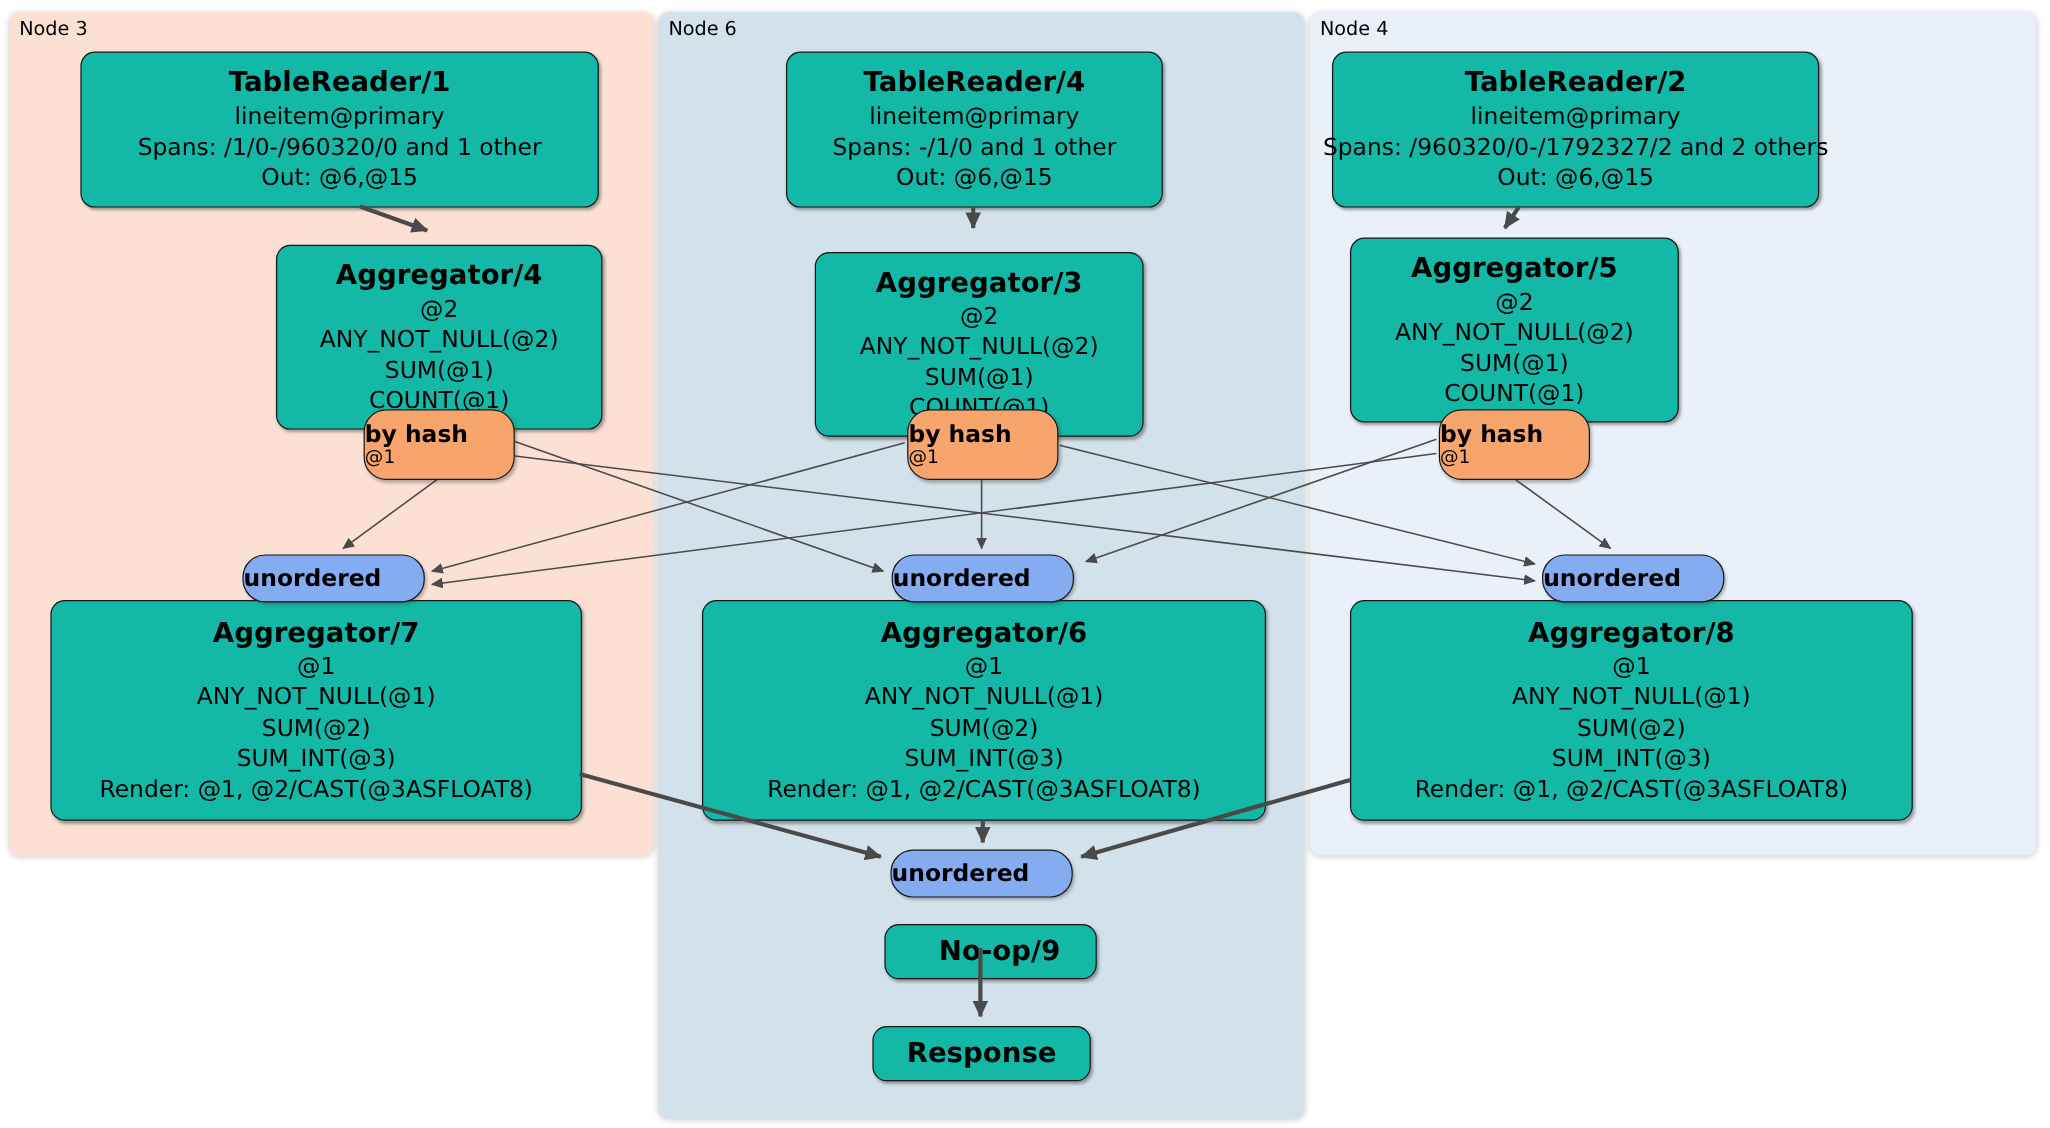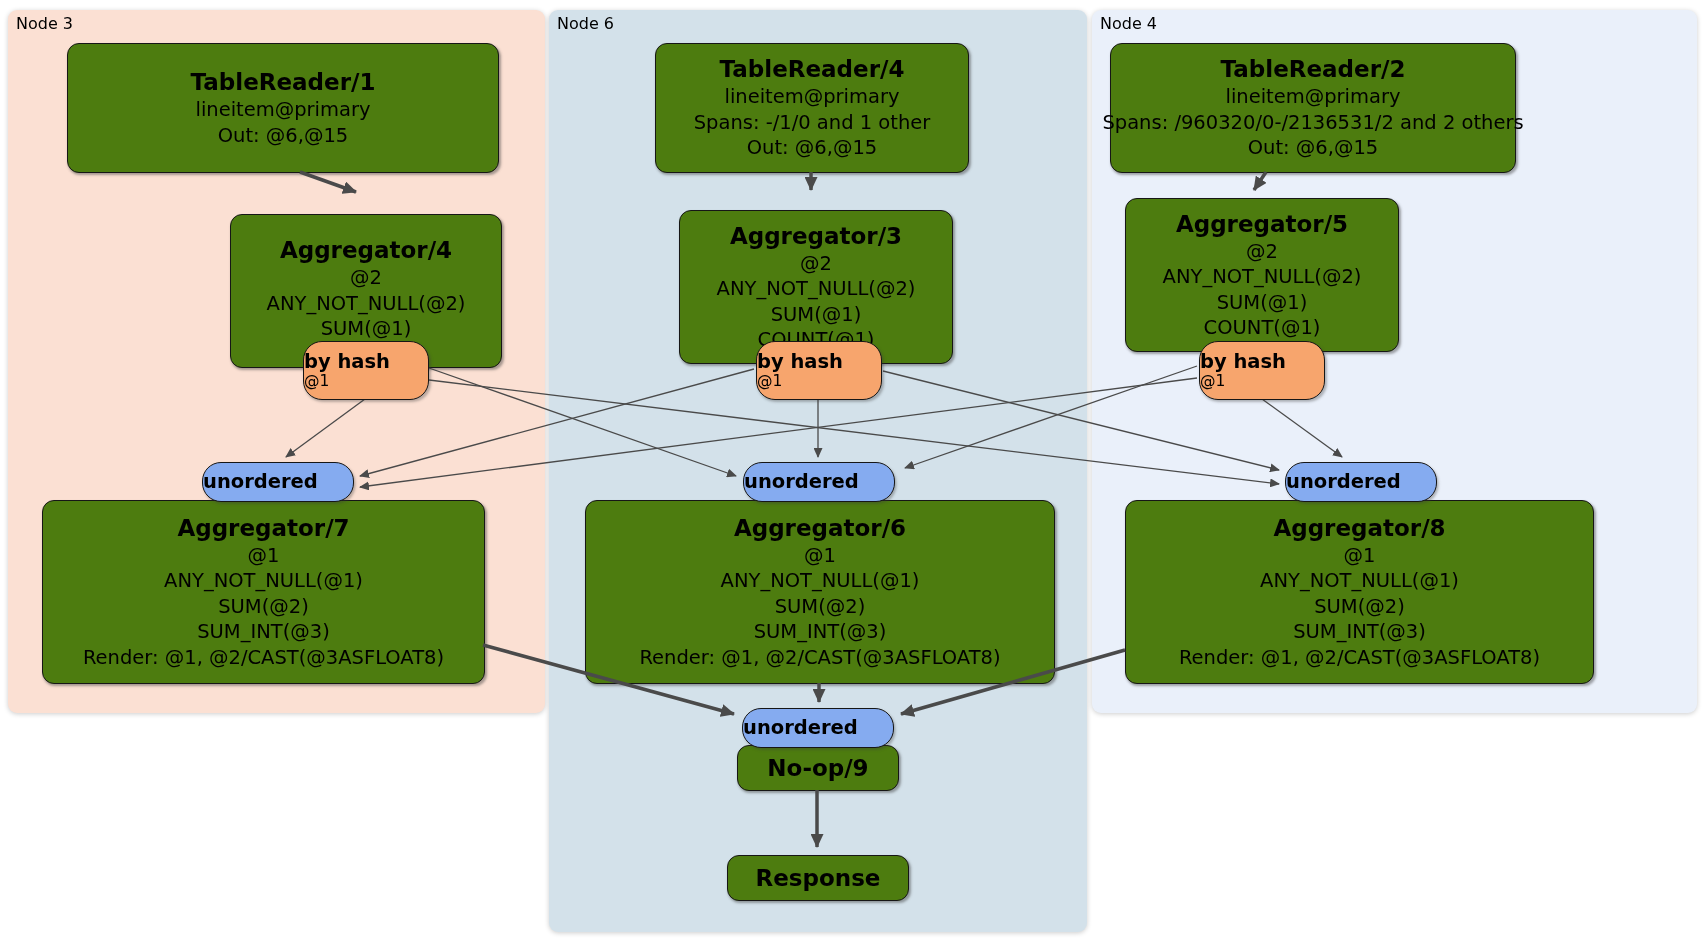--- a/index.html
+++ b/index.html
@@ -7,21 +7,21 @@
     position:relative;width:1708px;height:940px;overflow:hidden;
     font-family:"DejaVu Sans","Liberation Sans",sans-serif;color:#000;
     background:#ffffff;
   }
   .nodebox{position:absolute;border-radius:9px;z-index:0;box-shadow:0 1px 5px rgba(0,0,0,.20);}
   .nodebox.n3{background:#fbe0d3;}
   .nodebox.n1{background:#d3e1ea;}
   .nodebox.n2{background:#eaf0fa;}
   .nodelabel{position:absolute;z-index:1;font-size:16px;line-height:24px;}
   .pbox{
-    position:absolute;z-index:2;background:#4d7c0f;border:1.6px solid #161616;border-radius:12px;
+    position:absolute;z-index:2;background:#14b8a6;border:1.6px solid #161616;border-radius:12px;
     display:flex;flex-direction:column;align-items:center;justify-content:center;
     box-shadow:1.5px 2px 2.5px rgba(60,60,60,.45);white-space:nowrap;
   }
   .ptitle{font-size:23px;font-weight:bold;line-height:29px;}
   .pline{font-size:19.5px;line-height:25.5px;}
   .pill{
     position:absolute;z-index:4;display:flex;flex-direction:column;justify-content:center;
     border:1.7px solid #161616;box-shadow:1.5px 2px 2.5px rgba(60,60,60,.35);white-space:nowrap;
   }
   .pill.hash{background:#f7a56d;border-radius:19px;}
@@ -39,38 +39,39 @@
   <div class="nodebox n1" style="left:549px;top:10px;width:538px;height:922px;"></div>
   <div class="nodebox n2" style="left:1092px;top:10px;width:605px;height:703px;"></div>
 
   <div class="nodelabel" style="left:16px;top:12px;">Node 3</div>
   <div class="nodelabel" style="left:557px;top:12px;">Node 6</div>
   <div class="nodelabel" style="left:1100px;top:12px;">Node 4</div>
 
   <div class="pbox" style="left:67px;top:43px;width:430px;height:128px;">
     <div class="ptitle">TableReader/1</div>
     <div class="pline">lineitem@primary</div>
+    <div class="pline">Spans: /1/0-/960320/0 and 1 other</div>
     <div class="pline">Out: @6,@15</div>
   </div>
 
   <div class="pbox" style="left:655px;top:43px;width:312px;height:128px;">
     <div class="ptitle">TableReader/4</div>
     <div class="pline">lineitem@primary</div>
     <div class="pline">Spans: -/1/0 and 1 other</div>
     <div class="pline">Out: @6,@15</div>
   </div>
 
   <div class="pbox" style="left:1110px;top:43px;width:404px;height:128px;">
     <div class="ptitle">TableReader/2</div>
     <div class="pline">lineitem@primary</div>
-    <div class="pline">Spans: /960320/0-/2136531/2 and 2 others</div>
+    <div class="pline">Spans: /960320/0-/1792327/2 and 2 others</div>
     <div class="pline">Out: @6,@15</div>
   </div>
 
-  <div class="pbox" style="left:230px;top:214px;width:270px;height:152px;justify-content:flex-end;">
+  <div class="pbox" style="left:230px;top:204px;width:270px;height:152px;">
     <div class="ptitle">Aggregator/4</div>
     <div class="pline">@2</div>
     <div class="pline">ANY_NOT_NULL(@2)</div>
     <div class="pline">SUM(@1)</div>
     <div class="pline">COUNT(@1)</div>
   </div>
 
   <div class="pbox" style="left:679px;top:210px;width:272px;height:152px;">
     <div class="ptitle">Aggregator/3</div>
     <div class="pline">@2</div>
@@ -107,21 +108,21 @@
 
   <div class="pbox" style="left:1125px;top:500px;width:467px;height:182px;">
     <div class="ptitle">Aggregator/8</div>
     <div class="pline">@1</div>
     <div class="pline">ANY_NOT_NULL(@1)</div>
     <div class="pline">SUM(@2)</div>
     <div class="pline">SUM_INT(@3)</div>
     <div class="pline">Render: @1, @2/CAST(@3ASFLOAT8)</div>
   </div>
 
-  <div class="pbox" style="left:737px;top:745px;width:160px;height:44px;">
+  <div class="pbox" style="left:737px;top:770px;width:160px;height:44px;padding-left:15px;">
     <div class="ptitle">No-op/9</div>
   </div>
 
   <div class="pbox" style="left:727px;top:855px;width:180px;height:44px;">
     <div class="ptitle">Response</div>
   </div>
 
   <svg class="edges" width="1708" height="940" viewBox="0 0 1708 940">
     <defs>
       <marker id="athin" markerWidth="11" markerHeight="9" refX="9" refY="4.5" orient="auto" markerUnits="userSpaceOnUse">

